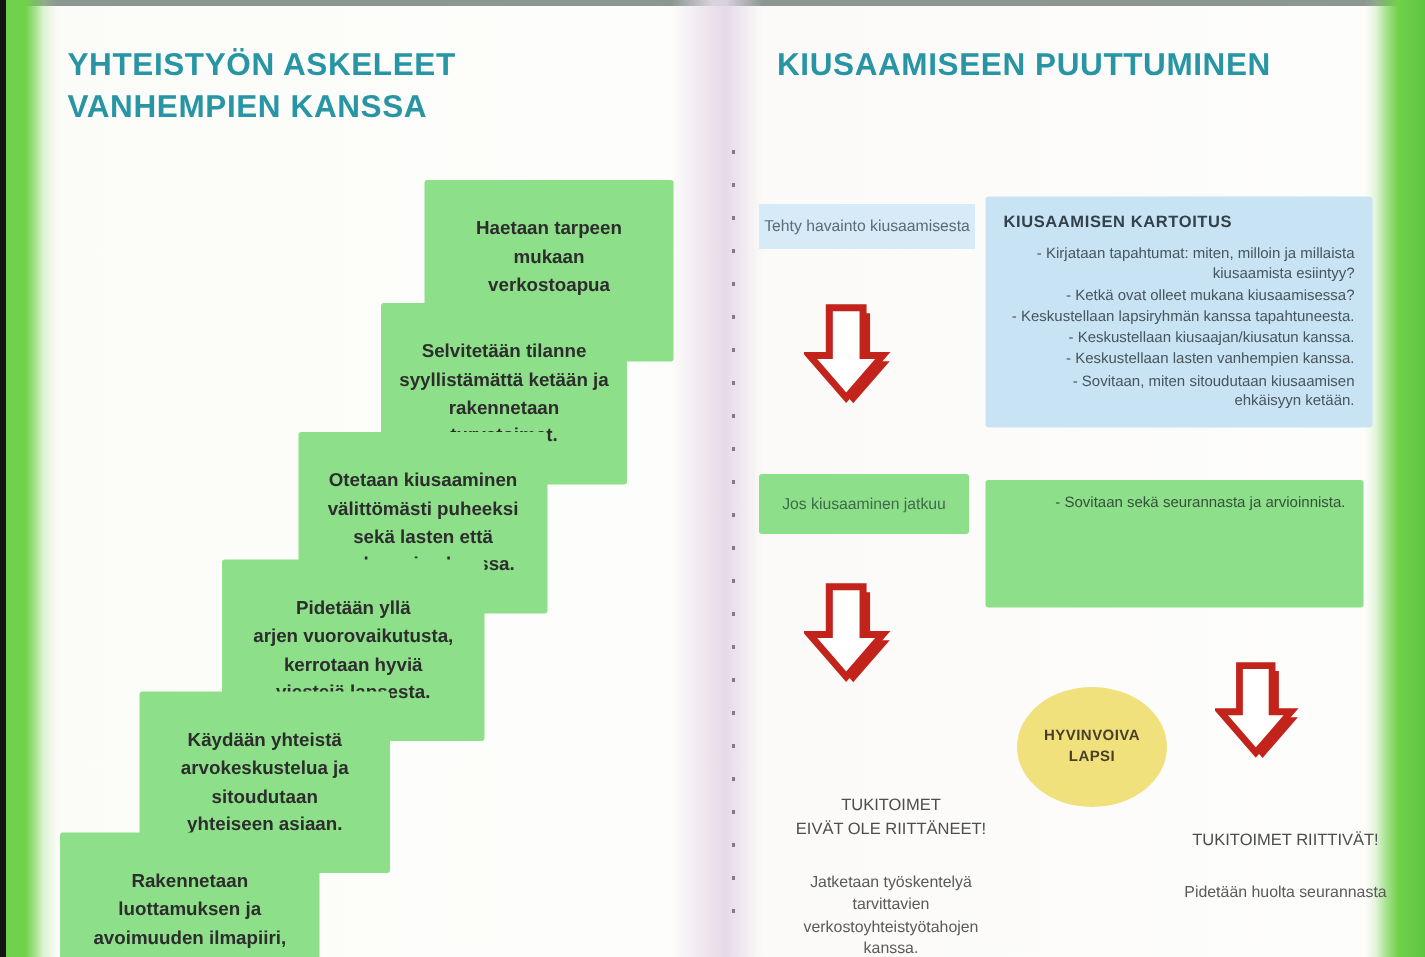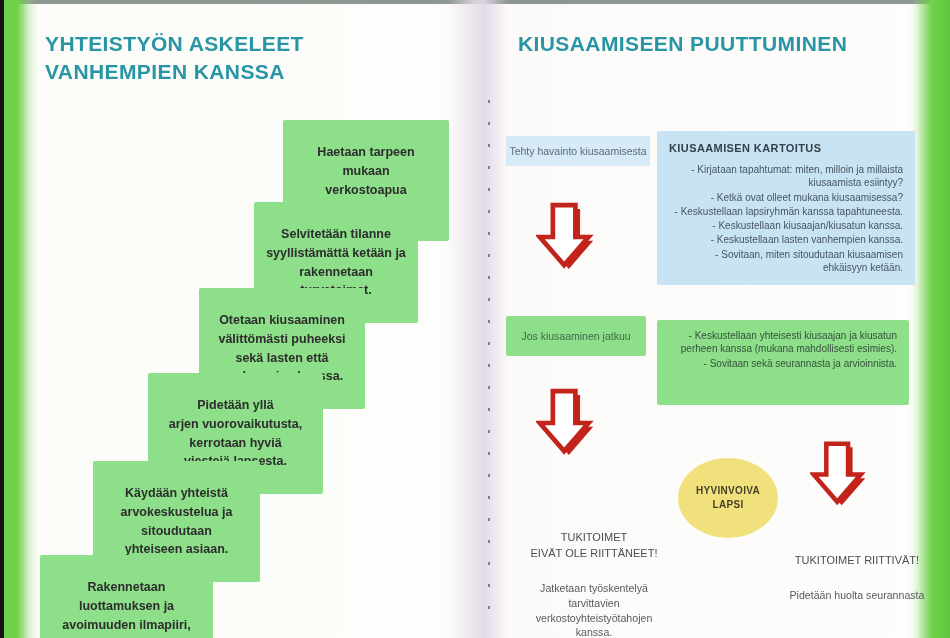--- a/index.html
+++ b/index.html
@@ -152,21 +152,20 @@
       <svg viewBox="0 0 64 76" aria-hidden="true">
         <path d="M18 4 L42 4 L42 38 L56 38 L30 68 L4 38 L18 38 Z" transform="translate(5,4)" fill="var(--red)"></path>
         <path d="M18 4 L42 4 L42 38 L56 38 L30 68 L4 38 L18 38 Z" fill="#ffffff" stroke="var(--red)" stroke-width="5"></path>
       </svg>
     </div>
 
     <div class="cont-label">Jos kiusaaminen jatkuu</div>
 
     <div class="cont-box">
       <div class="map-items">
-          <div class="li">Keskustellaan yhteisesti kiusaajan ja kiusatun perheen kanssa (mukana mahdollisesti esimies).</div>
           <div class="li">Sovitaan sekä seurannasta ja arvioinnista.</div>
         </div>
     </div>
 
     <div class="arrow arrow-2">
       <svg viewBox="0 0 64 76" aria-hidden="true">
         <path d="M18 4 L42 4 L42 38 L56 38 L30 68 L4 38 L18 38 Z" transform="translate(5,4)" fill="var(--red)"></path>
         <path d="M18 4 L42 4 L42 38 L56 38 L30 68 L4 38 L18 38 Z" fill="#ffffff" stroke="var(--red)" stroke-width="5"></path>
       </svg>
     </div>

